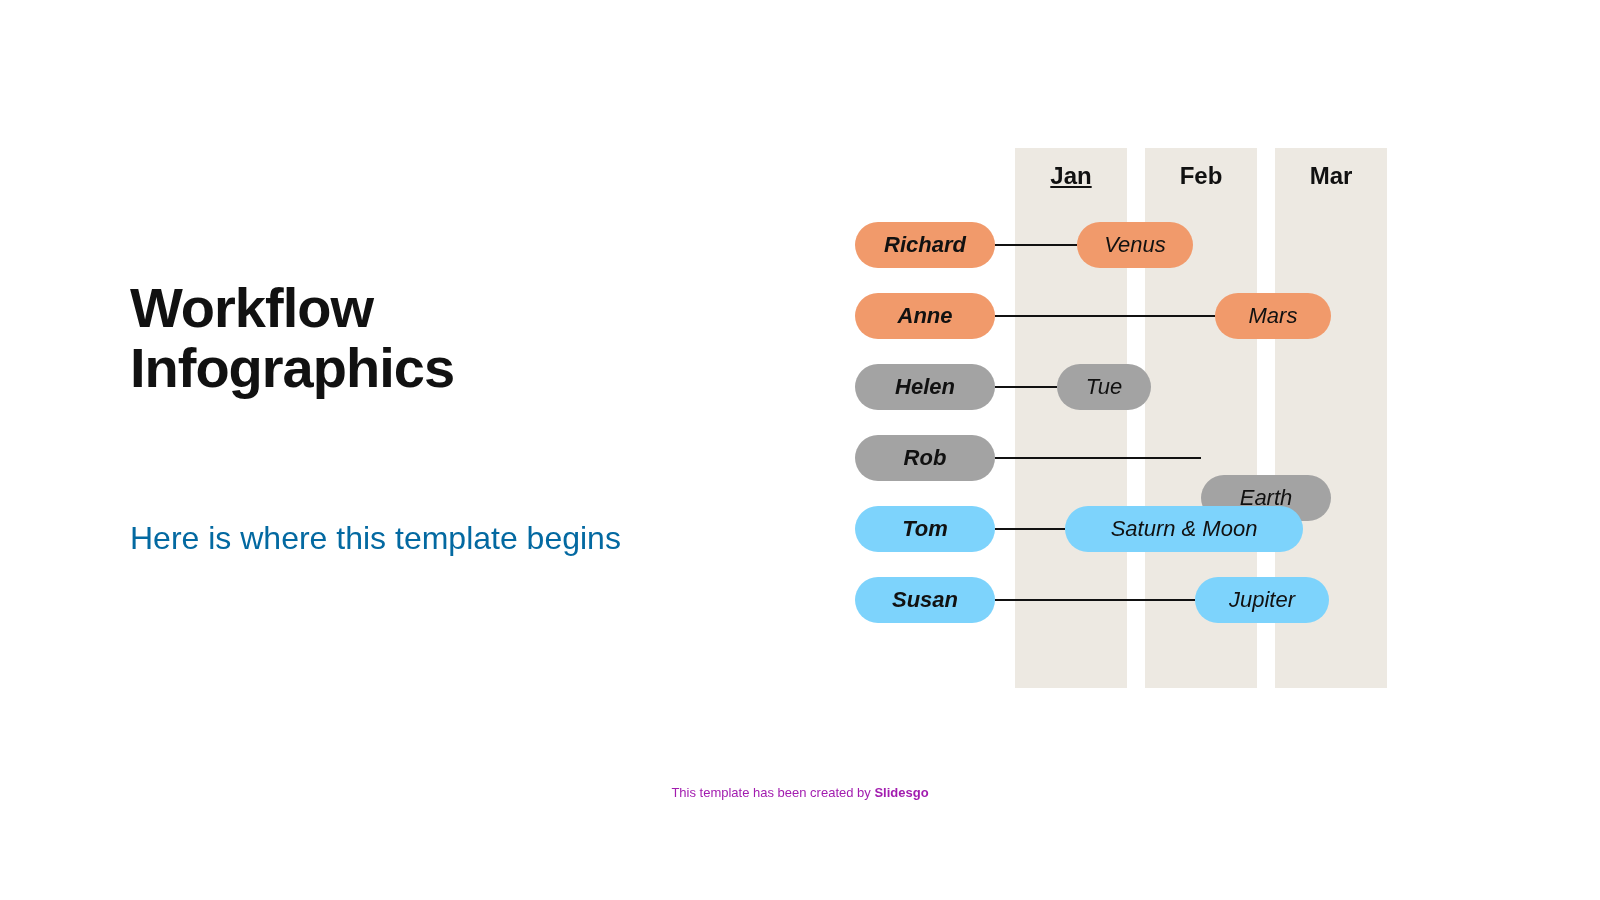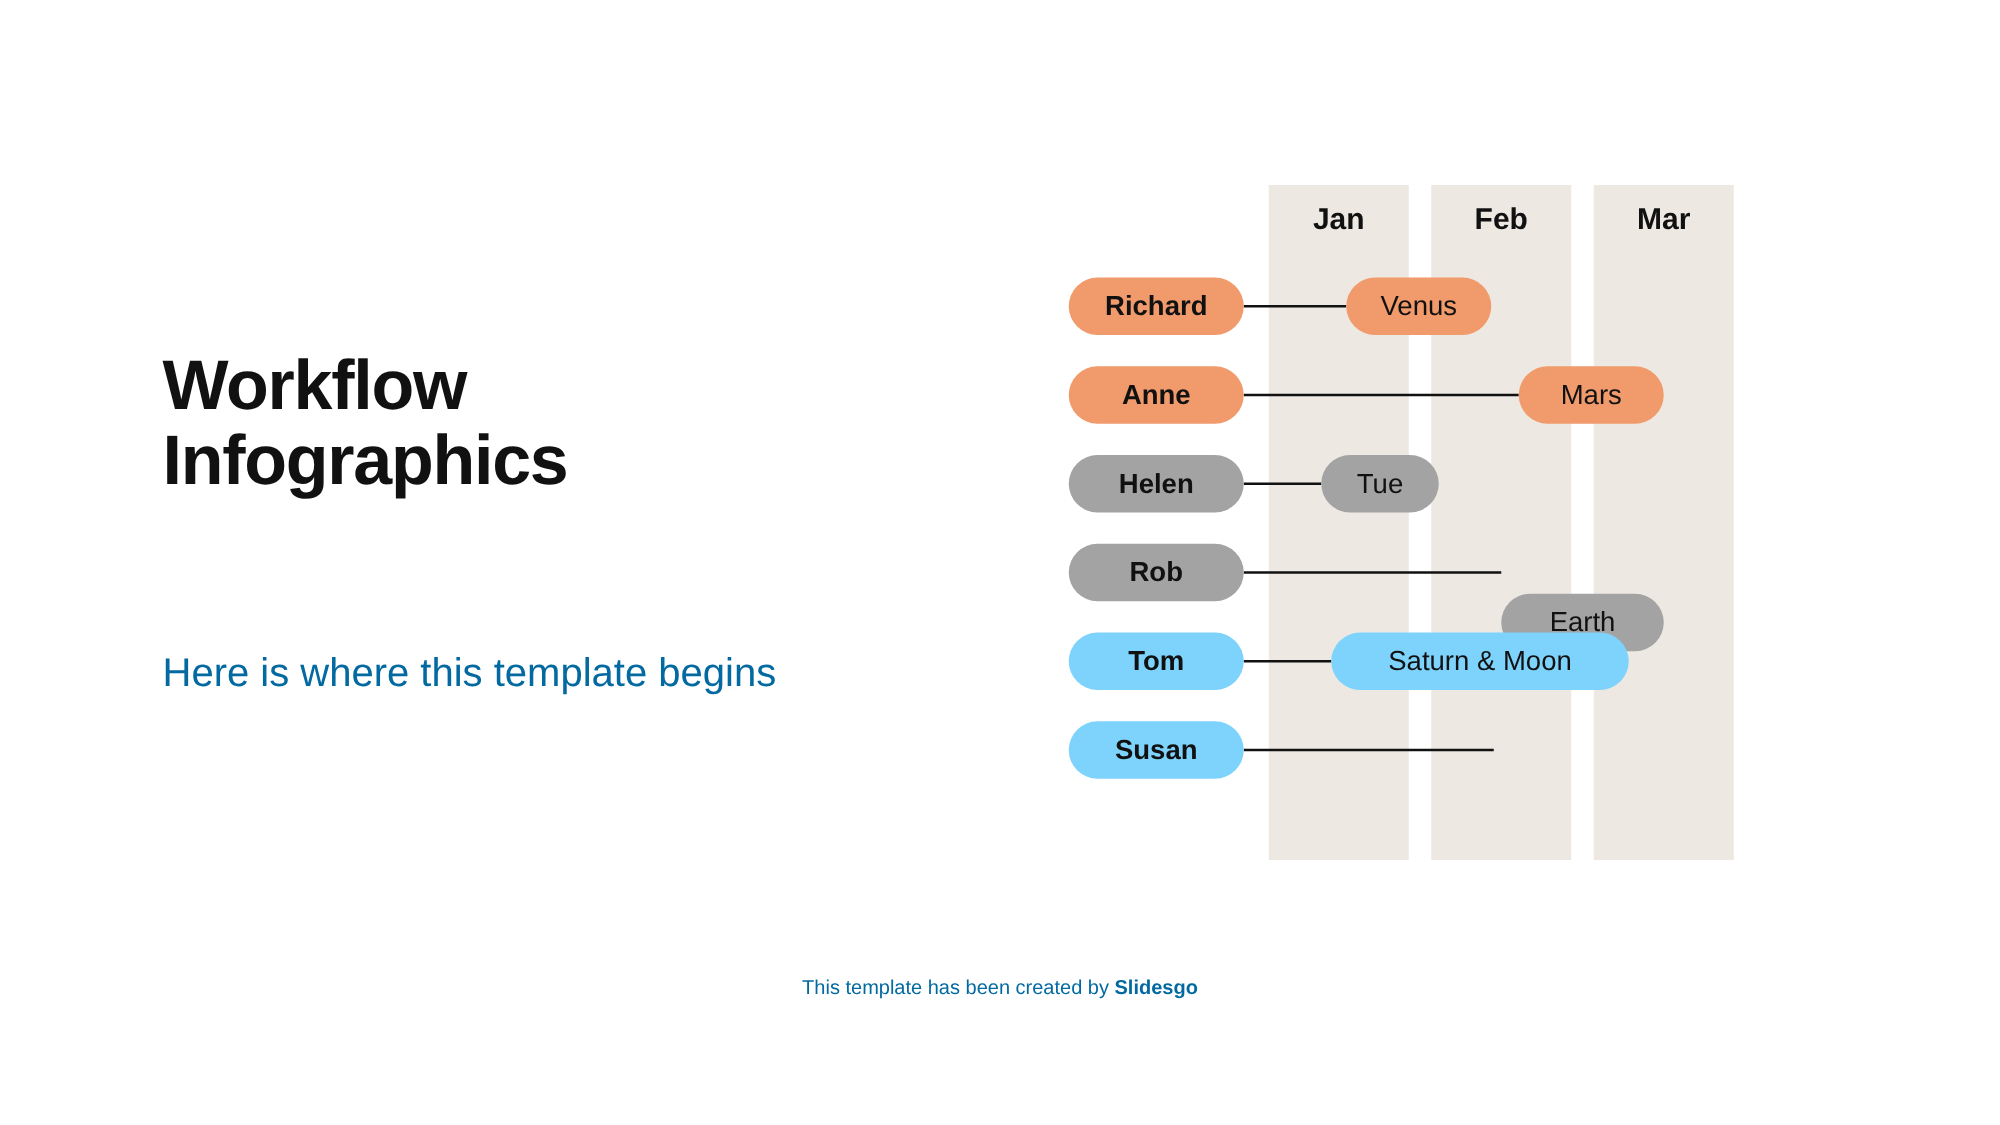--- a/index.html
+++ b/index.html
@@ -1,26 +1,26 @@
 <!DOCTYPE html>
 <html><head>
 <meta charset="utf-8">
 <style>
   * { box-sizing: border-box; margin: 0; padding: 0; }
   html, body { width: 1600px; height: 900px; background: #fff; font-family: "Segoe UI", Arial, sans-serif; overflow: hidden; }
   .stage { position: relative; width: 1600px; height: 900px; }
   .title { position: absolute; left: 130px; top: 278px; font-size: 56px; font-weight: 800; line-height: 1.08; color: #111; letter-spacing: -1px; }
   .subtitle { position: absolute; left: 130px; top: 520px; font-size: 32px; font-weight: 400; color: #0369a1; }
-  .footer { position: absolute; left: 0; right: 0; bottom: 100px; text-align: center; font-size: 16px; color: #0369a1; }
+  .footer { position: absolute; left: 0; right: 0; bottom: 100px; text-align: center; font-size: 13px; color: #a21caf; }
   .footer .brand { font-weight: 700; }
   .chart { position: absolute; left: 855px; top: 148px; width: 540px; height: 540px; }
   .month-col { position: absolute; top: 0; width: 112px; height: 540px; background: #EDE9E2; }
   .month-label { position: absolute; top: 14px; width: 112px; text-align: center; font-size: 24px; font-weight: 600; color: #111; }
   .row { position: absolute; left: 0; width: 540px; height: 46px; }
-  .pill { position: absolute; height: 46px; border-radius: 23px; display: flex; align-items: center; justify-content: center; font-size: 22px; font-weight: 600; color: #111; }
+  .pill { position: absolute; height: 46px; border-radius: 23px; display: flex; align-items: center; justify-content: center; font-size: 22px; font-weight: 600; color: #111; font-style: italic; }
   .name-pill { left: 0; width: 140px; font-weight: 700; }
   .connector { position: absolute; top: 22px; height: 2px; background: #111; }
   .orange { background: #F19A6B; }
   .blue   { background: #a3a3a3; }
   .lilac  { background: #7dd3fc; }
 </style>
 </head>
 <body>
 
 <div class="stage">
@@ -29,21 +29,21 @@
     <span>Workflow</span><br>
     <span>Infographics</span>
   </div>
 
   <div class="subtitle">Here is where this template begins</div>
 
   <div class="chart">
     <div class="month-col" style="left:160px;"></div>
     <div class="month-col" style="left:290px;"></div>
     <div class="month-col" style="left:420px;"></div>
-    <div class="month-label" style="left:160px;">Jan</div>
+    <div class="month-label" style="left:160px;text-decoration:underline;">Jan</div>
     <div class="month-label" style="left:290px;">Feb</div>
     <div class="month-label" style="left:420px;">Mar</div>
     <div id="rows-container">
         <div class="row" style="top: 74px;">
           <div class="connector" style="left: 140px; width: 82px;"></div>
           <div class="pill name-pill orange">Richard</div>
           <div class="pill orange" style="left: 222px; width: 116px; font-weight: 500;">Venus</div>
         </div>
         <div class="row" style="top: 145px;">
           <div class="connector" style="left: 140px; width: 220px;"></div>
@@ -61,20 +61,21 @@
           <div class="pill blue" style="left: 346px; width: 130px; font-weight: 500; margin-top: 40px;">Earth</div>
         </div>
         <div class="row" style="top: 358px;">
           <div class="connector" style="left: 140px; width: 70px;"></div>
           <div class="pill name-pill lilac">Tom</div>
           <div class="pill lilac" style="left: 210px; width: 238px; font-weight: 500;">Saturn &amp; Moon</div>
         </div>
         <div class="row" style="top: 429px;">
           <div class="connector" style="left: 140px; width: 200px;"></div>
           <div class="pill name-pill lilac">Susan</div>
+          <div class="pill lilac" style="left: 340px; width: 134px; font-weight: 500;">Jupiter</div>
         </div>
       </div>
   </div>
 
   <div class="footer">
     <span>This template has been created by </span><span class="brand">Slidesgo</span>
   </div>
 
 </div>
 

